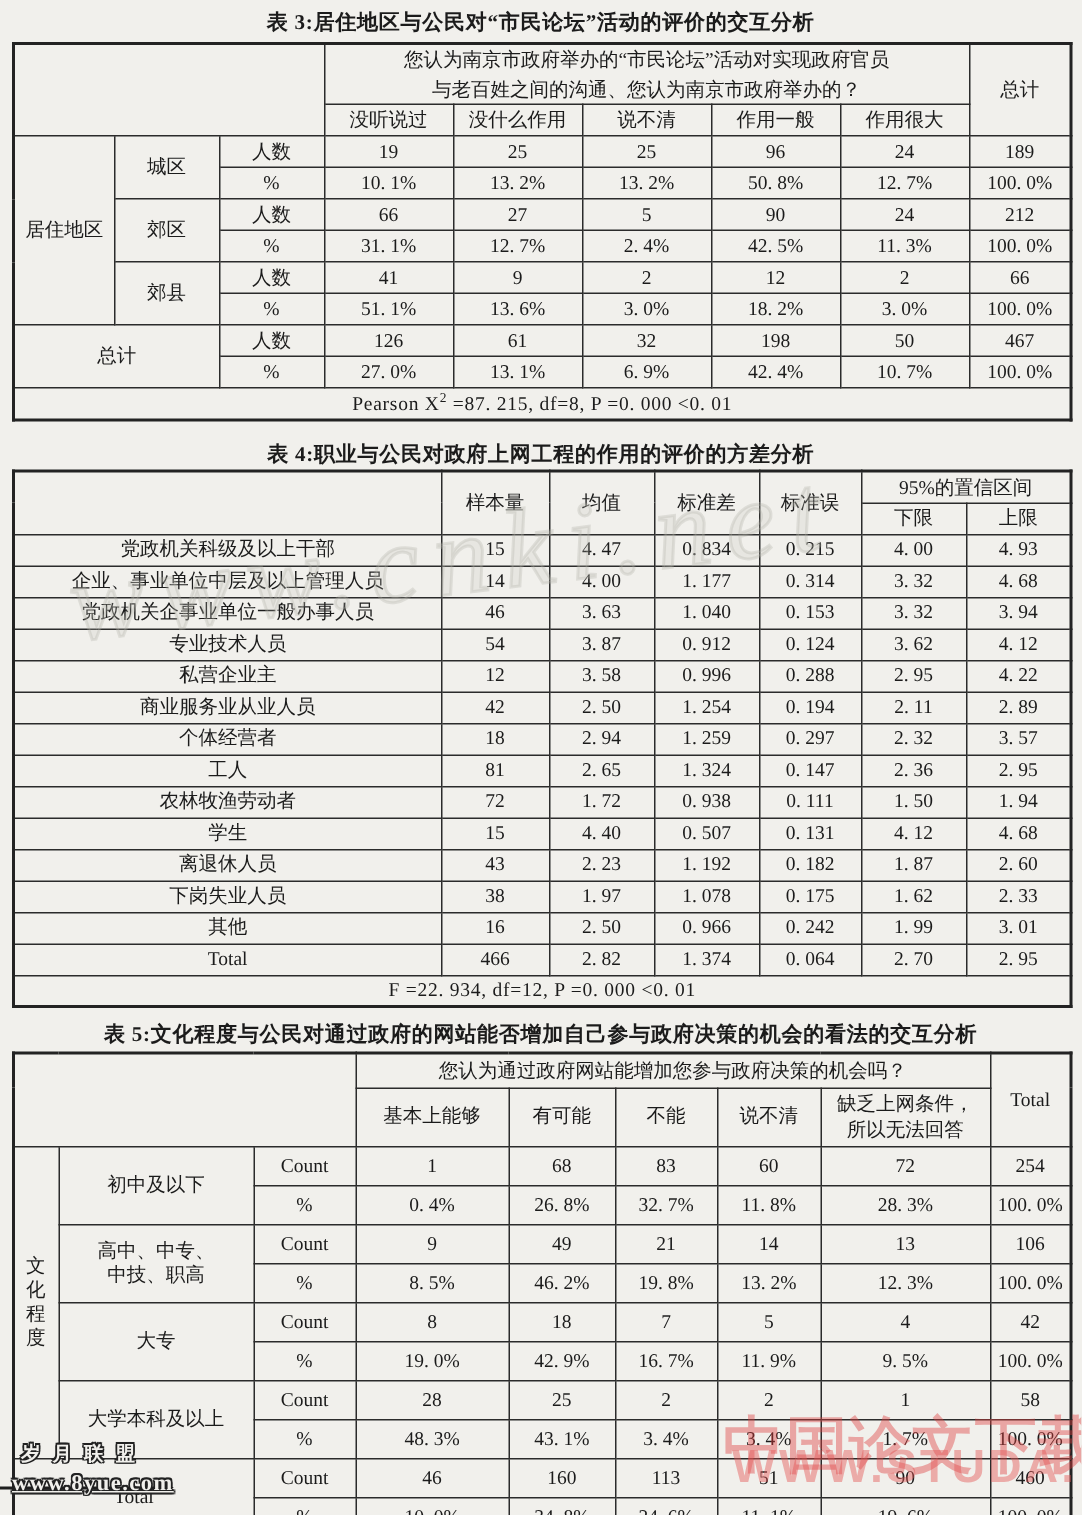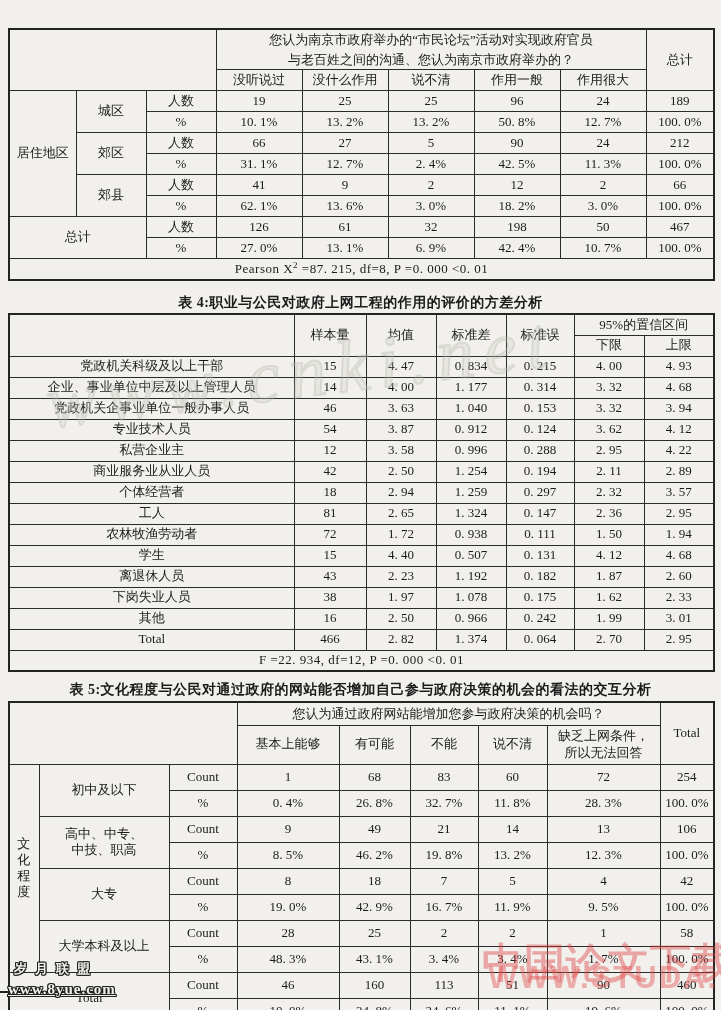--- a/index.html
+++ b/index.html
@@ -70,20 +70,21 @@
   }
   .wm-league{top:960px;left:14px;font-size:13px;letter-spacing:8px;}
   .wm-league-url{top:981px;left:8px;font-size:15px;letter-spacing:1px;text-decoration:underline;}
   .wm-line{position:absolute;top:991px;left:0;width:112px;border-top:2px solid #1f1f1f;z-index:4;}
 </style>
 </head>
 <body>
 
 <div class="page">
 
+  <div class="t-title" id="t3-title">表 3:居住地区与公民对“市民论坛”活动的评价的交互分析</div>
   <table class="tbl" id="t3">
     <colgroup>
       <col style="width:67px">
         <col style="width:70px">
         <col style="width:70px">
       <col style="width:86px">
         <col style="width:86px">
         <col style="width:86px">
       <col style="width:86px">
         <col style="width:86px">
@@ -151,21 +152,21 @@
           <td>人数</td>
           <td>41</td>
           <td>9</td>
           <td>2</td>
           <td>12</td>
           <td>2</td>
           <td>66</td>
         </tr>
         <tr>
           <td>%</td>
-          <td>62. 1%</td>
+          <td>51. 1%</td>
           <td>13. 6%</td>
           <td>3. 0%</td>
           <td>18. 2%</td>
           <td>3. 0%</td>
           <td>100. 0%</td>
         </tr>
         <tr>
           <td colspan="2" rowspan="2">总计</td>
           <td>人数</td>
           <td>126</td>

